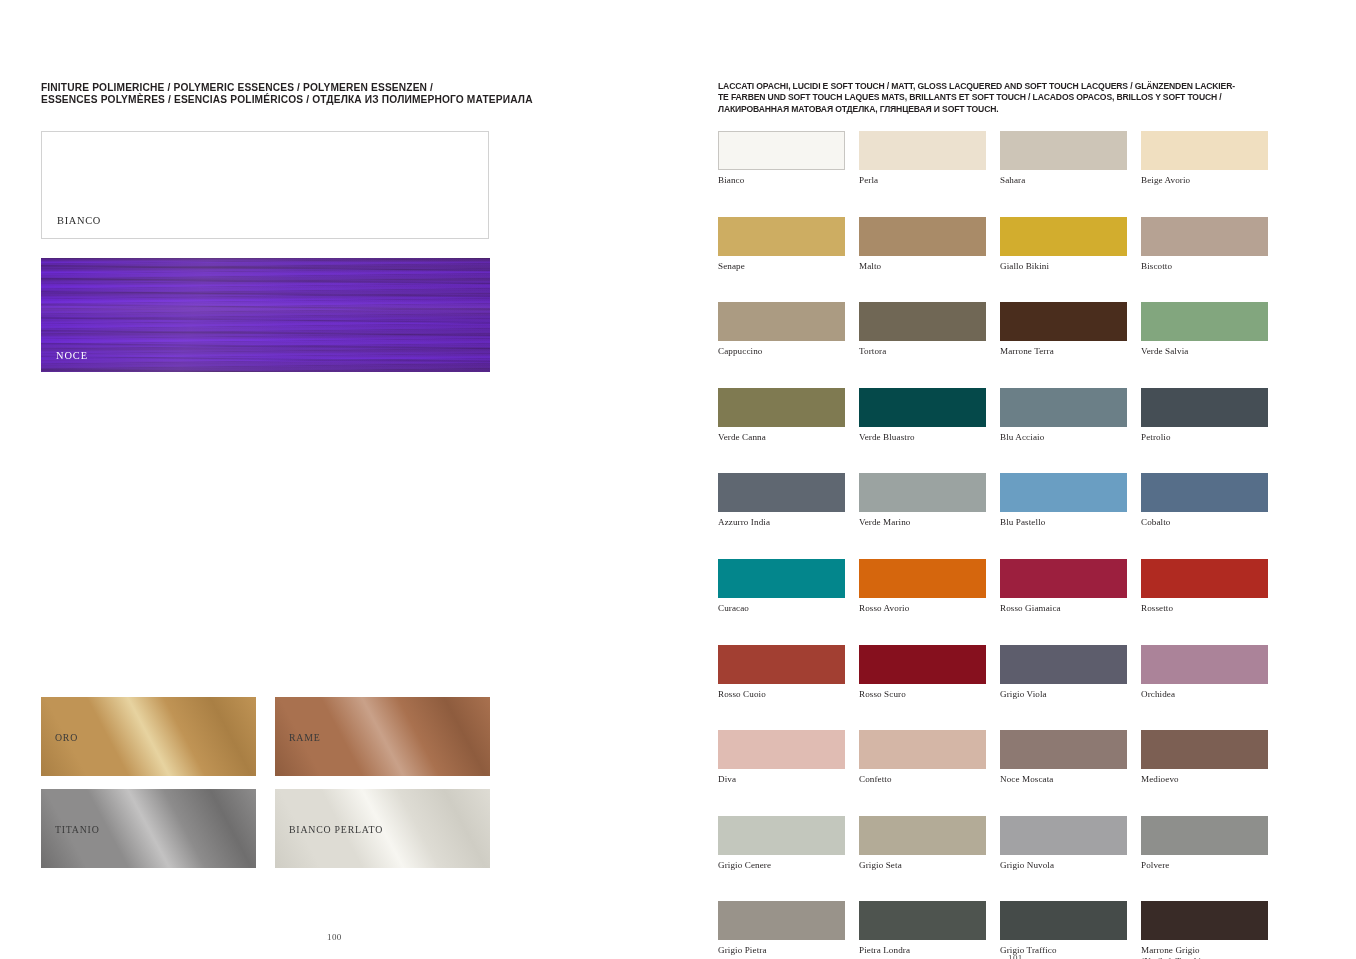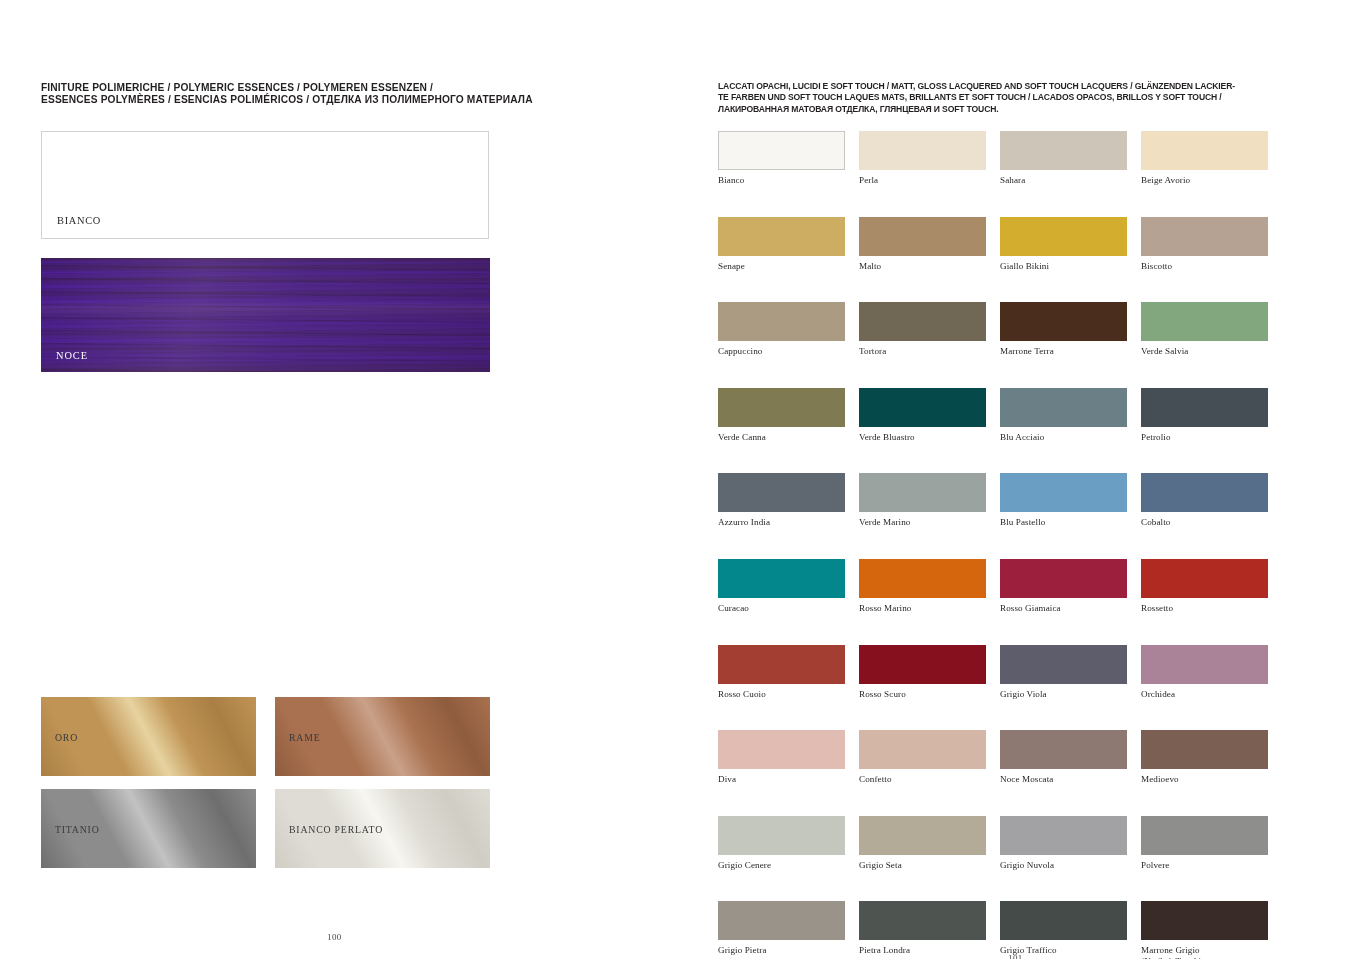--- a/index.html
+++ b/index.html
@@ -78,21 +78,21 @@
     color: #2b2b2b;
   }
 
   #sample-noce {
     position: absolute;
     left: 41px;
     top: 258px;
     width: 449px;
     height: 114px;
     overflow: hidden;
-    background: #4c1d95;
+    background: #6d28d9;
   }
   
   #sample-noce .grain-base {
     position: absolute;
     inset: 0;
     background:
       linear-gradient(to bottom,
         #6e5233 0%,
         #7d5f3d 5%,
         #6a4f31 9%,
@@ -383,21 +383,21 @@
       <div class="lacquer-cell">
         <div class="lacquer-chip" style="background: rgb(86, 110, 137);"></div>
         <div class="lacquer-name">Cobalto</div>
       </div>
       <div class="lacquer-cell">
         <div class="lacquer-chip" style="background: rgb(3, 134, 140);"></div>
         <div class="lacquer-name">Curacao</div>
       </div>
       <div class="lacquer-cell">
         <div class="lacquer-chip" style="background: rgb(213, 102, 13);"></div>
-        <div class="lacquer-name">Rosso Marino</div>
+        <div class="lacquer-name">Rosso Avorio</div>
       </div>
       <div class="lacquer-cell">
         <div class="lacquer-chip" style="background: rgb(156, 31, 62);"></div>
         <div class="lacquer-name">Rosso Giamaica</div>
       </div>
       <div class="lacquer-cell">
         <div class="lacquer-chip" style="background: rgb(176, 42, 33);"></div>
         <div class="lacquer-name">Rossetto</div>
       </div>
       <div class="lacquer-cell">

